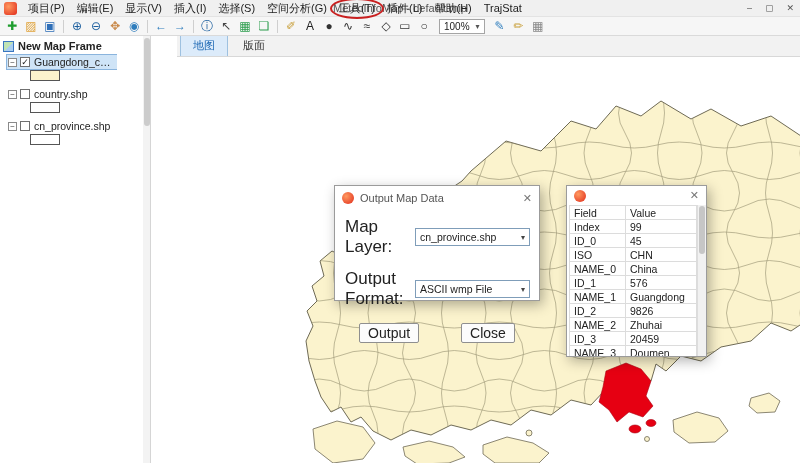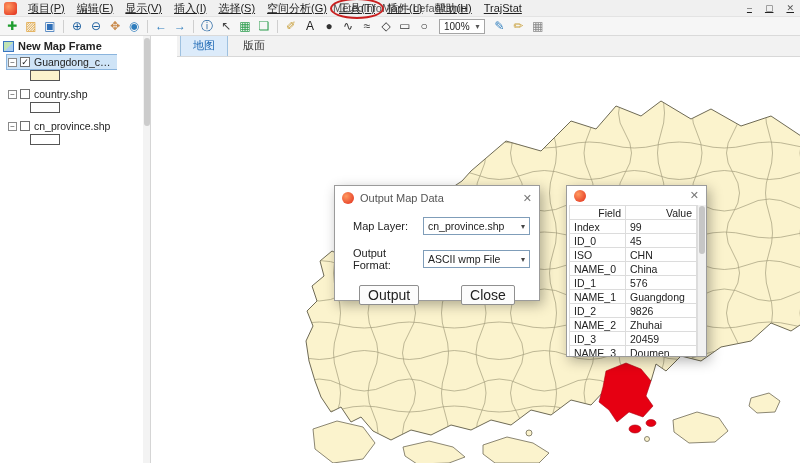--- a/index.html
+++ b/index.html
@@ -4,21 +4,21 @@
 <style>
   * { box-sizing: border-box; margin: 0; padding: 0; }
   html,body { width:800px; height:463px; overflow:hidden; }
   body {
     font-family: "Liberation Sans", "DejaVu Sans", sans-serif;
     background:#fff; color:#222; position:relative; font-size:11px;
   }
 
   
   .menubar { height:17px; background:#f0f0f0; border-bottom:1px solid #e3e3e3;
-    display:flex; align-items:center; padding:0 4px; position:relative;text-decoration:underline; }
+    display:flex; align-items:center; padding:0 4px; position:relative; }
   .app-icon { width:13px; height:13px; border-radius:3px; margin-right:5px;
     background: radial-gradient(circle at 35% 35%, #ff9a60, #e02a1a); flex:none; }
   .menu-item { font-size:11px; padding:1px 6px; color:#222; position:relative; white-space:nowrap; }
   .annotation-ellipse { position:absolute; top:-2px; bottom:-2px; left:-3px; right:-3px;
     border:2px solid #c92020; border-radius:50%; pointer-events:none; }
   .window-title { position:absolute; left:0; right:0; top:0; height:17px; line-height:17px;
     text-align:center; font-size:11px; color:#555; pointer-events:none; }
   .window-controls { margin-left:auto; display:flex; gap:13px; font-size:9px; color:#555;
     z-index:2; padding-right:2px; }
 
@@ -66,35 +66,35 @@
   .dialog { position:absolute; background:#fff; border:1px solid #9b9b9b;
     box-shadow: 3px 4px 12px rgba(0,0,0,.3); z-index:10; }
   .dlg-title { display:flex; align-items:center; gap:6px; padding:0 7px; color:#555; }
   .dlg-icon { width:12px; height:12px; border-radius:50%; flex:none;
     background: radial-gradient(circle at 35% 35%, #ff9a60, #e02a1a); }
   .dlg-close { margin-left:auto; color:#777; font-size:11px; line-height:1; }
 
   .dlg-output { left:157px; top:128px; width:206px; height:116px; }
   .dlg-output .dlg-title { height:24px; }
   .form-row { display:flex; align-items:center; margin:7px 9px 0 10px; }
-  .form-row label { width:70px; font-size:11px; color:#222; flex:none;margin-left:8px; }
+  .form-row label { width:70px; font-size:17px; color:#222; flex:none; }
   .combo { flex:1; height:18px; border:1px solid #7f9db9; background:#fff;
     display:flex; align-items:center; justify-content:space-between; padding:0 4px; font-size:10.5px; }
   .combo .arrow { font-size:8px; color:#444; }
   .btn-row { display:flex; justify-content:center; gap:42px; margin-top:14px; }
   .btn { min-width:52px; height:20px; border:1px solid #8f8f8f; background:#fcfcfc;
     border-radius:2px; font-size:14px; display:inline-flex; align-items:center; justify-content:center; padding:0 8px; }
 
   .dlg-attr { left:389px; top:128px; width:141px; height:172px; overflow:hidden; }
   .dlg-attr .dlg-title { height:19px; }
   .attr-body { display:flex; height:calc(100% - 19px); }
   .attr-body table { border-collapse:collapse; flex:1; align-self:flex-start; width:100%; margin-left:2px; }
   .attr-body th, .attr-body td { border:1px solid #dcdcdc; font-size:10.5px; font-weight:normal;
     padding:0 4px; height:14px; white-space:nowrap; overflow:hidden; }
-  .attr-body th { text-align:right; color:#222; }
+  .attr-body th { text-align:left; color:#222; }
   .attr-body td:first-child { width:56px; }
   .attr-scroll { width:9px; background:#f1f1f1; border-left:1px solid #ddd; position:relative; flex:none; }
   .attr-scroll .thumb { position:absolute; top:1px; left:1px; width:6px; height:48px;
     background:#c6c6c6; border-radius:3px; }
 </style>
 </head>
 <body>
 
 <div class="menubar">
   <span class="app-icon"></span>

